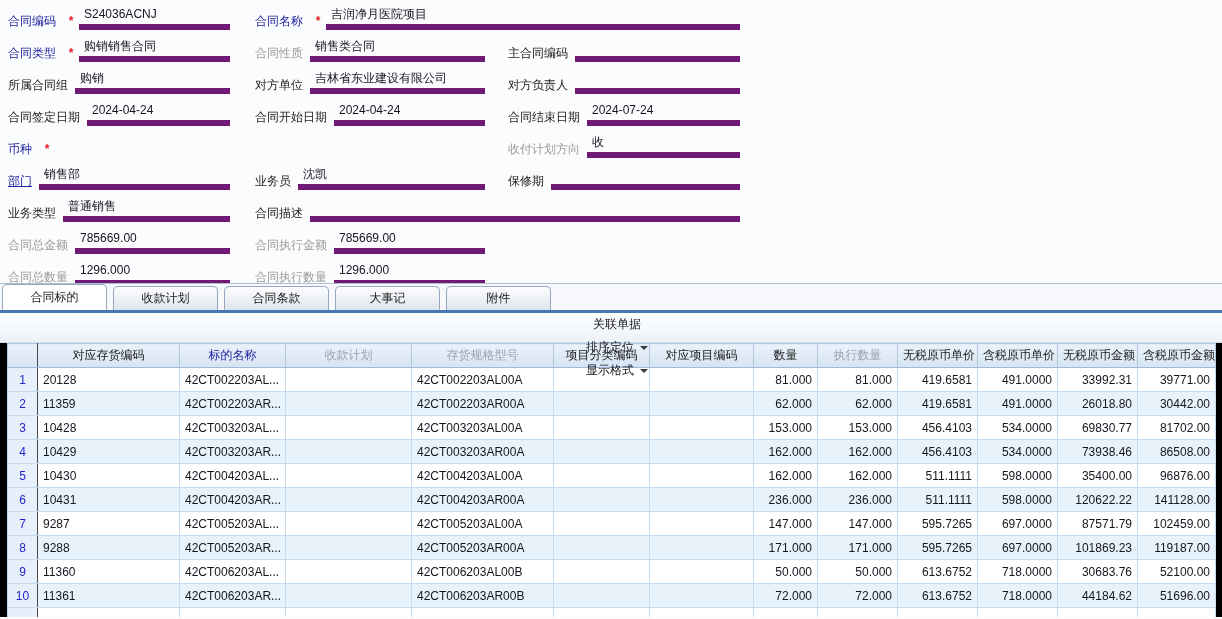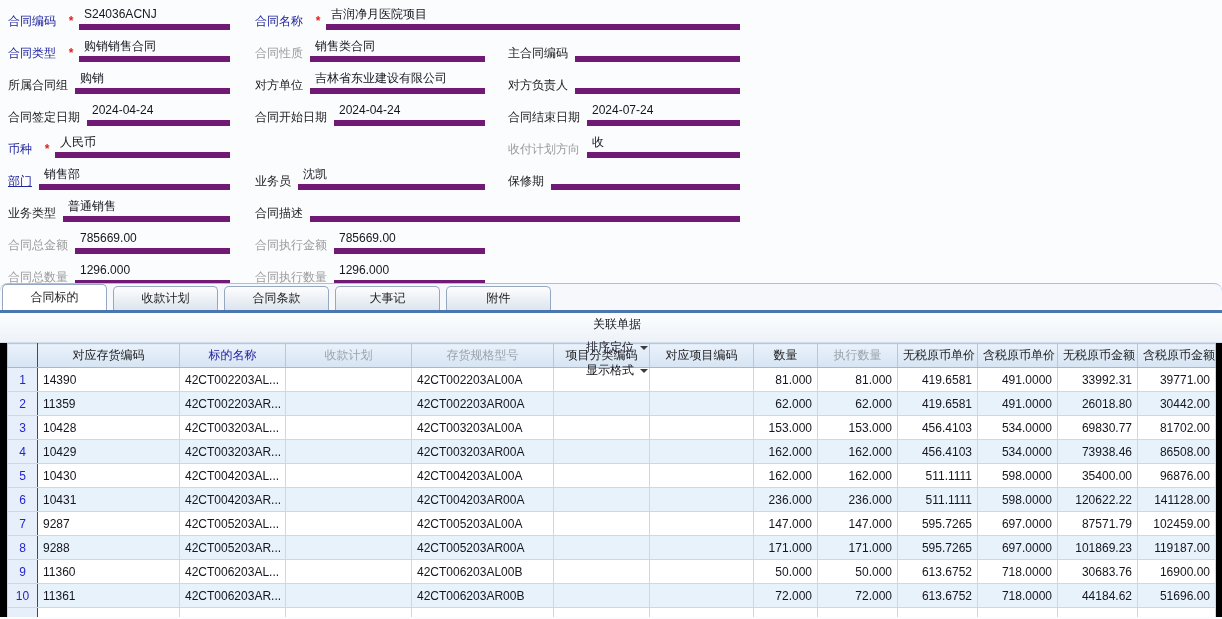--- a/index.html
+++ b/index.html
@@ -20,21 +20,21 @@
   
   .c1 { left:8px;   width:222px; }
   .c2 { left:255px; width:230px; }
   .c3 { left:508px; width:232px; }
   .cw { left:255px; width:485px; }  
   .r1{top:10px}.r2{top:42px}.r3{top:74px}.r4{top:106px}.r5{top:138px}
   .r6{top:170px}.r7{top:202px}.r8{top:234px}.r9{top:266px}
 
   
   .tabstrip { position:relative; height:27px; border-top:1px solid #aebfd2; background:#f6f8fb;
-              display:flex; align-items:flex-end; padding-left:2px;border-radius:8px; }
+              display:flex; align-items:flex-end; padding-left:2px; }
   .tab { width:105px; height:24px; margin-right:6px; display:flex; align-items:center; justify-content:center;
          border:1px solid #95a8c0; border-bottom:none; border-radius:5px 5px 0 0;
          background:linear-gradient(#fdfdfe,#dde5ee); cursor:pointer; color:#1c1c1c; }
   .tab.active { background:#ffffff; height:26px; font-weight:normal; }
   .tab-underline { height:3px; background:#4a76b2; width:1222px; }
 
   
   .toolbar { height:30px; display:flex; align-items:center; padding-left:12px;
              background:linear-gradient(#fdfefe,#edf2f8); border-bottom:1px solid #d0dcea;flex-direction:column; }
   .tbtn { display:flex; align-items:center; gap:6px; padding:3px 10px; cursor:pointer; border-radius:2px; }
@@ -111,21 +111,20 @@
     <span class="val">2024-04-24</span>
   </div>
   <div class="fld c3 r4">
     <span class="lbl">合同结束日期</span>
     <span class="val">2024-07-24</span>
   </div>
 
   <div class="fld c1 r5">
     <span class="lbl req">币种</span>
     <span class="ast">*</span>
-    <span class="val">人民币</span>
   </div>
   <div class="fld c3 r5">
     <span class="lbl dis">收付计划方向</span>
     <span class="val">收</span>
   </div>
 
   <div class="fld c1 r6">
     <span class="lbl lnk">部门</span>
     <span class="val">销售部</span>
   </div>
@@ -230,21 +229,21 @@
         <th class="h-dis">执行数量</th>
         <th>无税原币单价</th>
         <th>含税原币单价</th>
         <th>无税原币金额</th>
         <th>含税原币金额</th>
       </tr>
     </thead>
     <tbody id="grid-body">
         <tr>
           <td class="c0">1</td>
-          <td class="txt">14390</td>
+          <td class="txt">20128</td>
           <td class="txt">42CT002203AL...</td>
           <td class="txt"></td>
           <td class="txt">42CT002203AL00A</td>
           <td class="txt"></td>
           <td class="txt"></td>
           <td class="num">81.000</td>
           <td class="num">81.000</td>
           <td class="num">419.6581</td>
           <td class="num">491.0000</td>
           <td class="num">33992.31</td>
@@ -361,21 +360,21 @@
           <td class="txt">42CT006203AL...</td>
           <td class="txt"></td>
           <td class="txt">42CT006203AL00B</td>
           <td class="txt"></td>
           <td class="txt"></td>
           <td class="num">50.000</td>
           <td class="num">50.000</td>
           <td class="num">613.6752</td>
           <td class="num">718.0000</td>
           <td class="num">30683.76</td>
-          <td class="num">16900.00</td>
+          <td class="num">52100.00</td>
         </tr>
         <tr>
           <td class="c0">10</td>
           <td class="txt">11361</td>
           <td class="txt">42CT006203AR...</td>
           <td class="txt"></td>
           <td class="txt">42CT006203AR00B</td>
           <td class="txt"></td>
           <td class="txt"></td>
           <td class="num">72.000</td>

